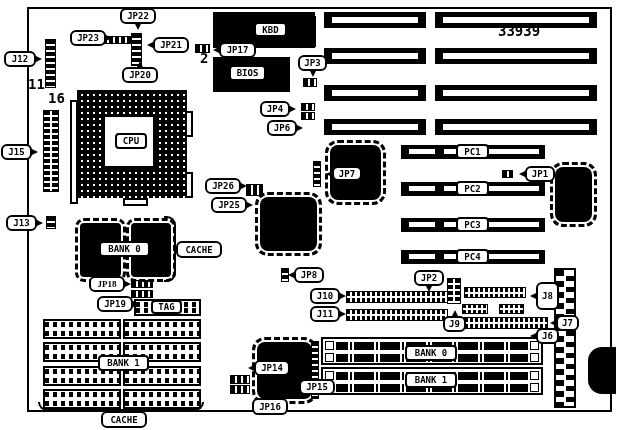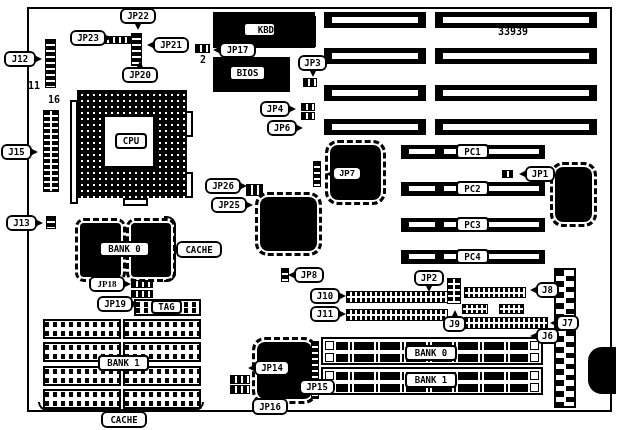--- a/index.html
+++ b/index.html
@@ -42,21 +42,21 @@
        background-image:repeating-linear-gradient(90deg,transparent 0 12px,#fff 12px 14px,transparent 14px 16px,#fff 16px 18px,transparent 18px 26px);}
   .clip{position:absolute;width:9px;height:9px;background:#fff;border:1px solid #000;box-sizing:border-box;z-index:3;}
   .brace-r{border:2px solid #000;border-left:none;border-radius:0 9px 9px 0;}
   .brace-b{border:2px solid #000;border-top:none;border-radius:0 0 12px 12px;}
   .lbl{background:#fff;border:2px solid #000;border-radius:6px;z-index:10;
        display:flex;align-items:center;justify-content:center;
        font-weight:bold;font-size:9px;color:#000;}
   .plate{background:#fff;border:2px solid #000;border-radius:4px;z-index:6;
        display:flex;align-items:center;justify-content:center;
        font-weight:bold;font-size:9px;color:#000;}
-  .txt{display:flex;align-items:flex-start;font-size:10px;color:#000;z-index:6;font-weight:bold;}
+  .txt{display:flex;align-items:flex-end;font-size:14px;color:#000;z-index:6;font-weight:bold;}
   .ampbar{background:#000;color:#fff;display:flex;align-items:center;justify-content:flex-end;
        font-weight:bold;font-size:10px;letter-spacing:3px;padding-right:3px;z-index:2;}
   .tail{position:absolute;width:0;height:0;z-index:11;}
   .tail.r{right:-8px;top:50%;transform:translateY(-50%);
        border-top:4px solid transparent;border-bottom:4px solid transparent;border-left:8px solid #000;}
   .tail.l{left:-8px;top:50%;transform:translateY(-50%);
        border-top:4px solid transparent;border-bottom:4px solid transparent;border-right:8px solid #000;}
   .tail.d{bottom:-8px;left:50%;transform:translateX(-50%);
        border-left:4px solid transparent;border-right:4px solid transparent;border-top:8px solid #000;}
   .tail.u{top:-8px;left:50%;transform:translateX(-50%);
@@ -157,21 +157,21 @@
     <div class="dip" style="left: 43px; top: 342px; width: 78px; height: 20px;"></div>
     <div class="dip" style="left: 123px; top: 342px; width: 78px; height: 20px;"></div>
     <div class="dip" style="left: 43px; top: 366px; width: 78px; height: 20px;"></div>
     <div class="dip" style="left: 123px; top: 366px; width: 78px; height: 20px;"></div>
     <div class="dip" style="left: 43px; top: 389px; width: 78px; height: 20px;"></div>
     <div class="dip" style="left: 123px; top: 389px; width: 78px; height: 20px;"></div>
     <div class="plcc" style="left: 80px; top: 223px; width: 41px; height: 54px;"></div>
     <div class="plcc" style="left: 131px; top: 223px; width: 40px; height: 54px;"></div>
     <div class="brace-r" style="left: 164px; top: 216px; width: 12px; height: 66px;"></div>
     <div class="brace-b" style="left: 38px; top: 402px; width: 166px; height: 9px;"></div>
-    <div class="plate" style="left: 243px; top: 22px; width: 33px; height: 15px; justify-content: flex-end;">
+    <div class="plate" style="left: 254px; top: 22px; width: 33px; height: 15px;">
       <span>KBD</span>
     </div>
     <div class="plate" style="left: 229px; top: 65px; width: 37px; height: 16px;">
       <span>BIOS</span>
     </div>
     <div class="plate" style="left: 115px; top: 133px; width: 32px; height: 16px;">
       <span>CPU</span>
     </div>
     <div class="plate" style="left: 99px; top: 241px; width: 51px; height: 16px;">
       <span>BANK 0</span>
@@ -257,21 +257,21 @@
       <div class="tail r"></div>
     </div>
     <div class="lbl" style="left: 205px; top: 178px; width: 36px; height: 16px; justify-content: center;">
       <span>JP26</span>
       <div class="tail r"></div>
     </div>
     <div class="lbl" style="left: 211px; top: 197px; width: 36px; height: 16px;">
       <span>JP25</span>
       <div class="tail r"></div>
     </div>
-    <div class="lbl" style="left: 332px; top: 166px; width: 30px; height: 15px; font-family: Liberation Mono, monospace;">
+    <div class="lbl" style="left: 332px; top: 166px; width: 30px; height: 15px;">
       <span>JP7</span>
       <div class="tail l"></div>
     </div>
     <div class="lbl" style="left: 525px; top: 166px; width: 30px; height: 16px;">
       <span>JP1</span>
       <div class="tail l"></div>
     </div>
     <div class="lbl" style="left: 414px; top: 270px; width: 30px; height: 16px;">
       <span>JP2</span>
       <div class="tail d"></div>
@@ -285,21 +285,21 @@
       <div class="tail r"></div>
     </div>
     <div class="lbl" style="left: 310px; top: 306px; width: 30px; height: 16px;">
       <span>J11</span>
       <div class="tail r"></div>
     </div>
     <div class="lbl" style="left: 443px; top: 316px; width: 23px; height: 16px;">
       <span>J9</span>
       <div class="tail u"></div>
     </div>
-    <div class="lbl" style="left: 536px; top: 282px; width: 23px; height: 16px;">
+    <div class="lbl" style="left: 536px; top: 282px; width: 23px; height: 28px;">
       <span>J8</span>
       <div class="tail l"></div>
     </div>
     <div class="lbl" style="left: 536px; top: 300px; width: 23px; height: 16px; margin-top: 28px;">
       <span>J6</span>
       <div class="tail l"></div>
     </div>
     <div class="lbl" style="left: 556px; top: 315px; width: 23px; height: 16px;">
       <span>J7</span>
       <div class="tail l"></div>

